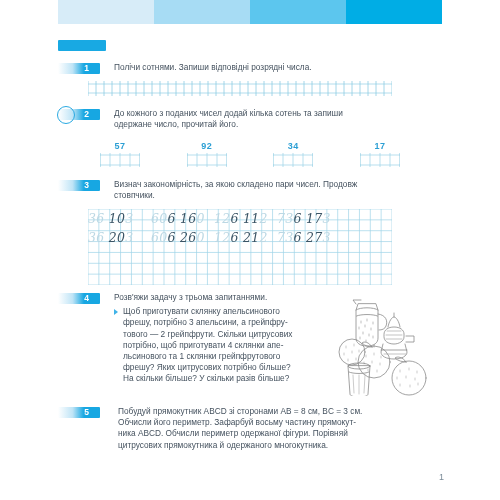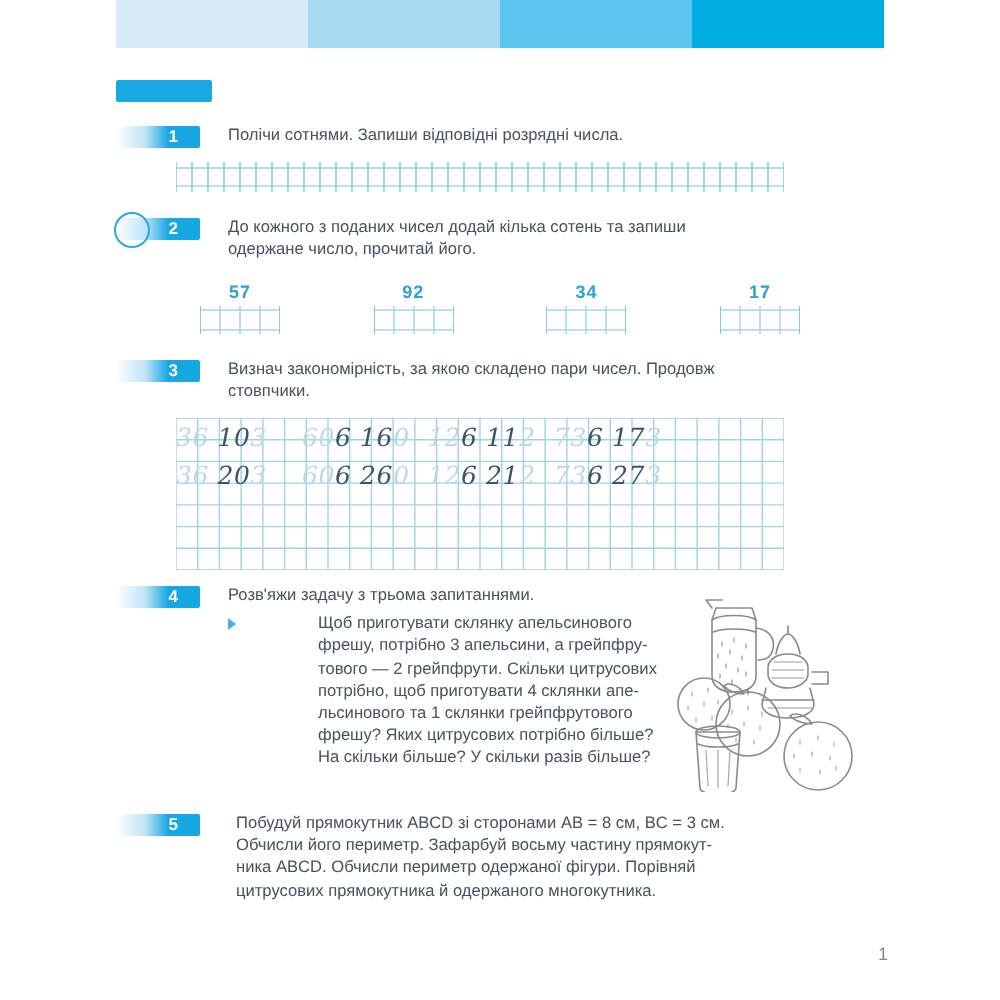--- a/index.html
+++ b/index.html
@@ -43,21 +43,21 @@
     position:absolute;left:-1px;top:-3px;width:16px;height:16px;
     border:1.4px solid #2aaae2;border-radius:50%;background:transparent;
   }
   .task-body{margin-left:14px;}
   .t-line{
     font-size:8.3px;line-height:11.2px;color:#45525f;
     text-align:justify;
   }
   .t-line.nj{text-align:left;}
 
-  .bullet-wrap{display:flex;margin-top:3px;gap:36px;}
+  .bullet-wrap{display:flex;margin-top:3px;}
   .bullet{
     width:0;height:0;border-left:4px solid #3fb3e8;
     border-top:3px solid transparent;border-bottom:3px solid transparent;
     margin-top:3px;margin-right:5px;flex:0 0 auto;
   }
   .bullet-txt{flex:1;}
 
   
   .ruler{position:absolute;left:88px;top:80px;width:304px;height:17px;}
 

